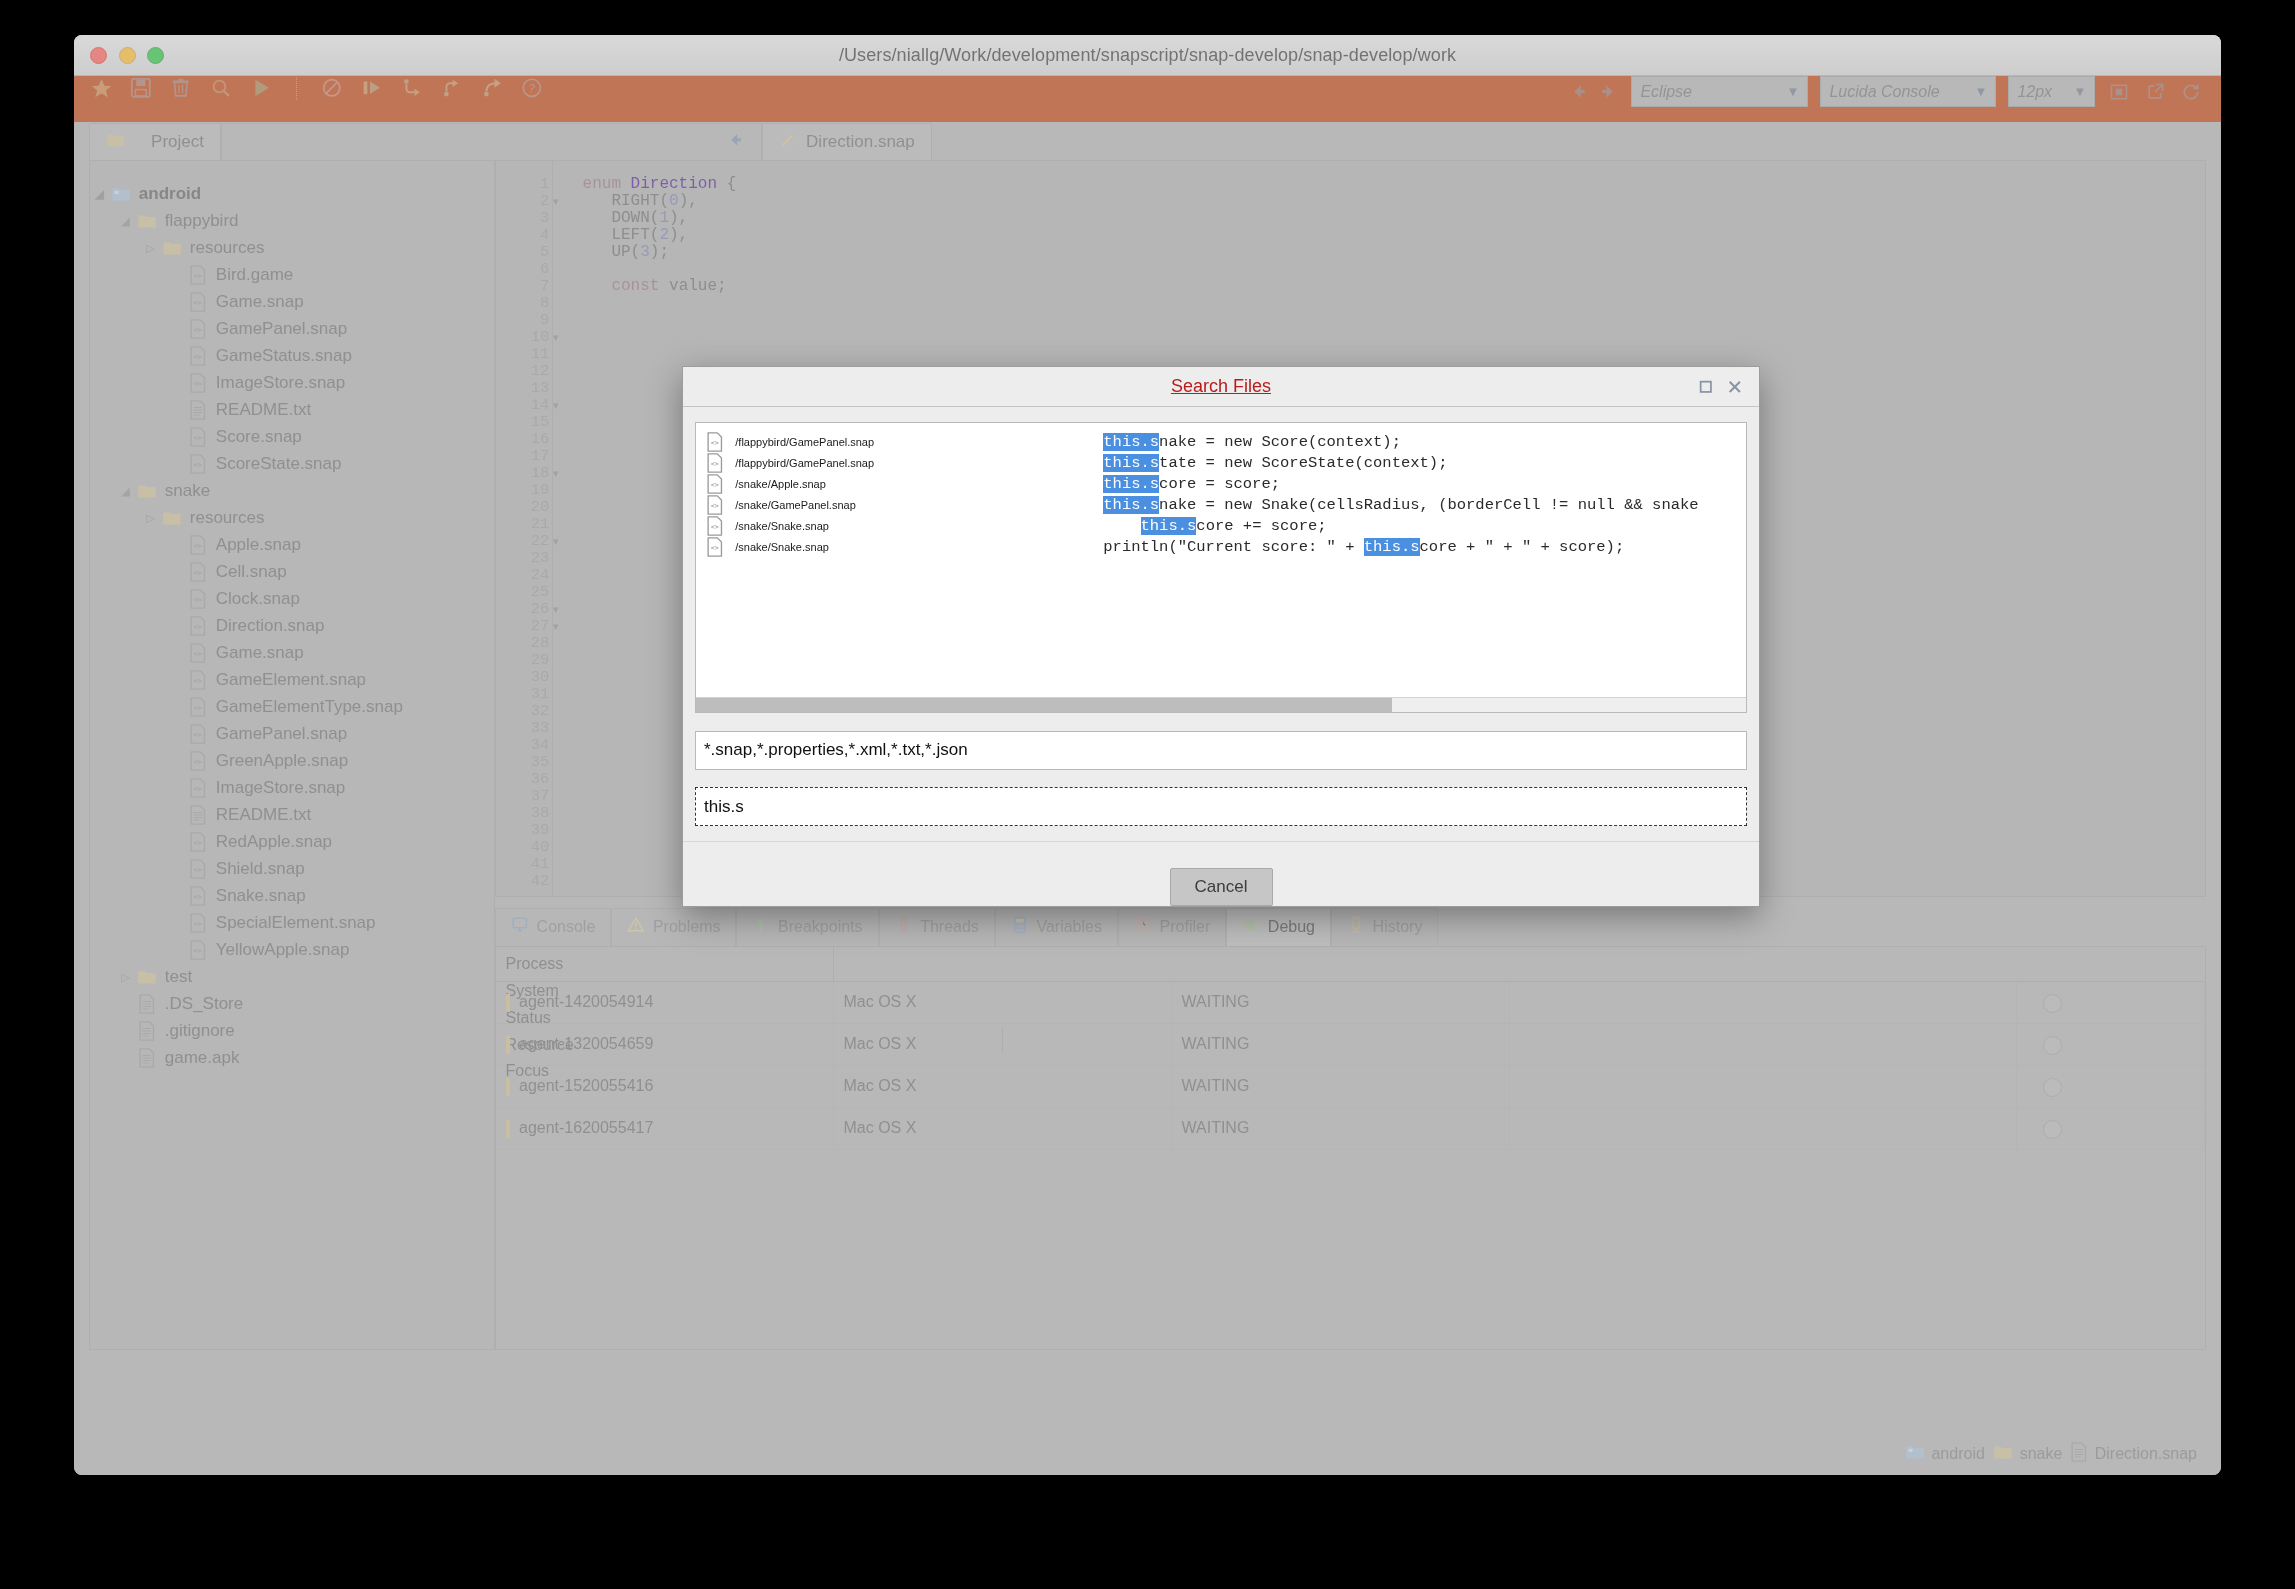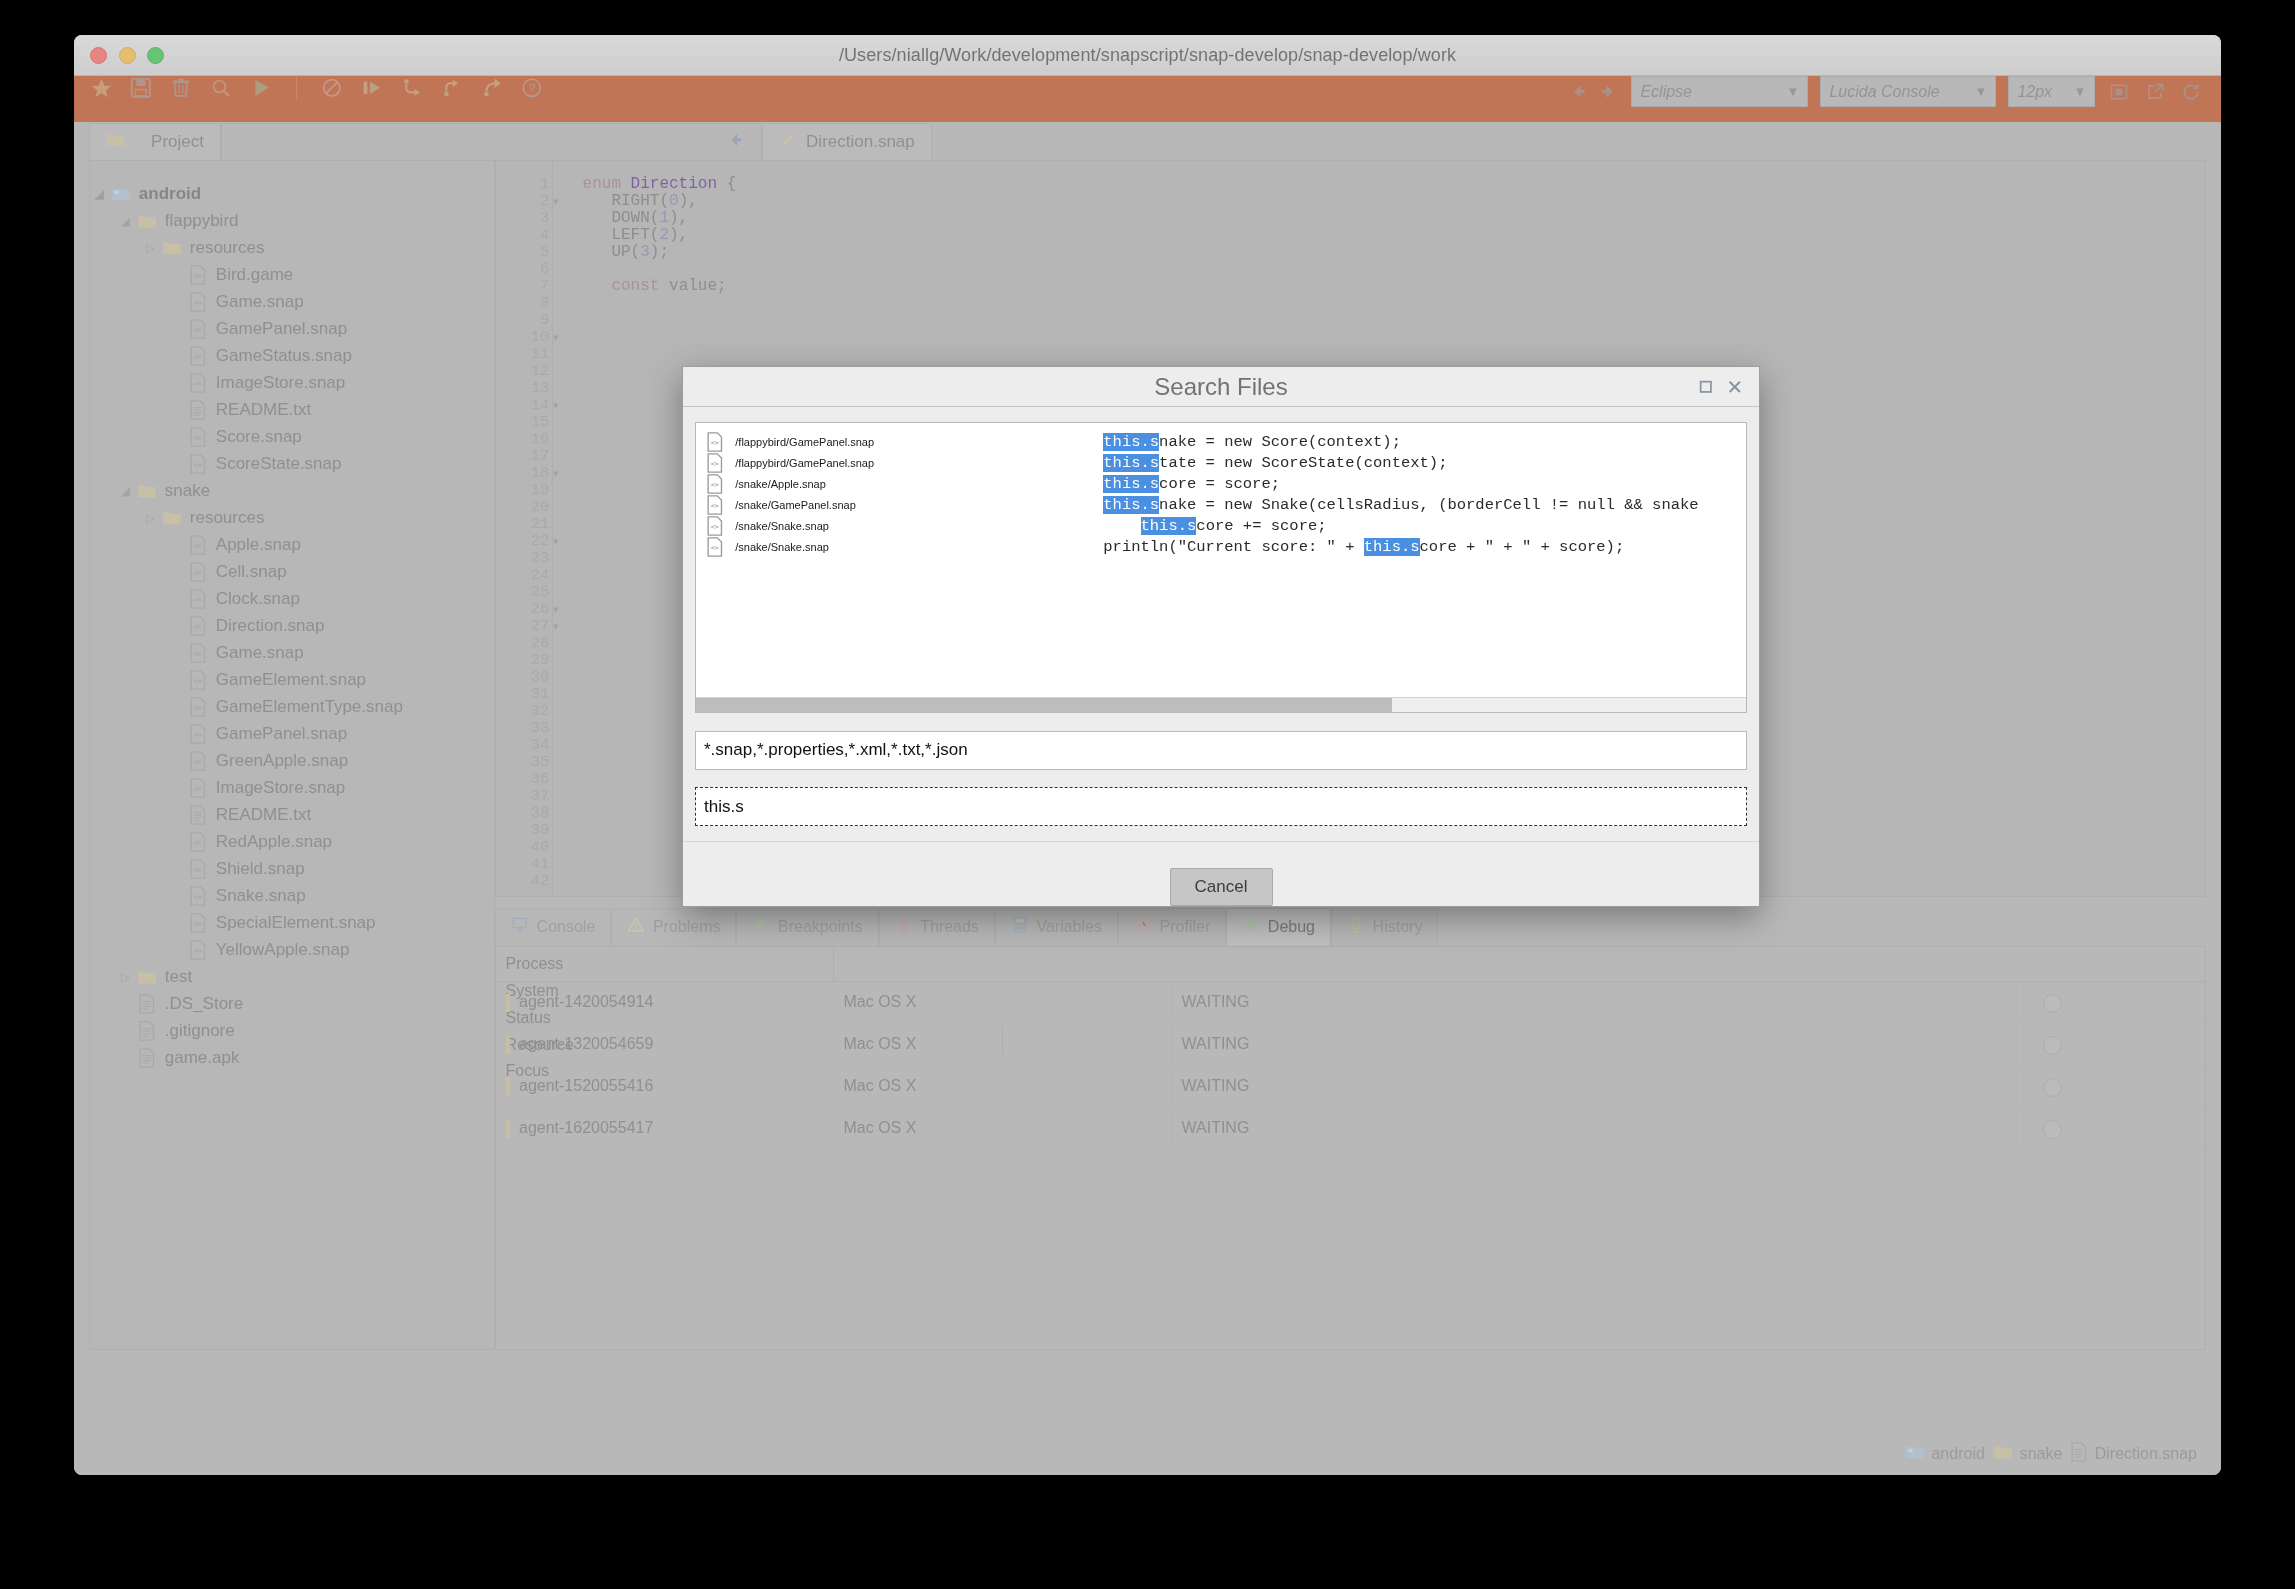--- a/index.html
+++ b/index.html
@@ -144,21 +144,21 @@
     position: absolute; left: 608px; top: 331px;
     width: 1078px; height: 541px;
     background: #ededed; border: 0.7px solid #9c9c9c;
     box-shadow: 0 9.5px 32px rgba(0,0,0,.35);
     display: flex; flex-direction: column;
   }
   .dlg-title {
     height: 46px; background: #ededed; border-bottom: 0.7px solid #c4c4c4;
     display: flex; align-items: center; justify-content: center; position: relative;
   }
-  .dlg-title .t { font-size: 24px; color: #737373; }
+  .dlg-title .t { font-size: 18px; color: #b91c1c; text-decoration: underline; }
   .dlg-btns { position: absolute; right: 15px; display: flex; align-items: center; gap: 12px; }
   .dlg-btn { color: #8a95a3; display: flex; align-items: center; justify-content: center; }
   .dlg-body { flex: 1; padding: 15px 12px 0 12px; display: flex; flex-direction: column; }
   .results {
     height: 291px; background: #fff; border: 0.7px solid #b9b9b9;
     overflow: hidden; position: relative;
   }
   .rlist { padding: 8px 0 0 0; }
   .rrow { display: flex; height: 21px; align-items: center; font-size: 16px; white-space: nowrap; }
   .rrow .ficon { width: 23px; margin: 0 6.8px 0 9.5px; display: flex; align-items: center; }

